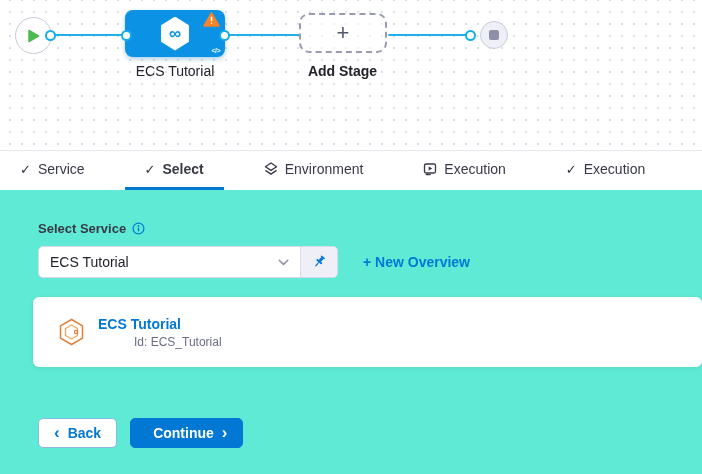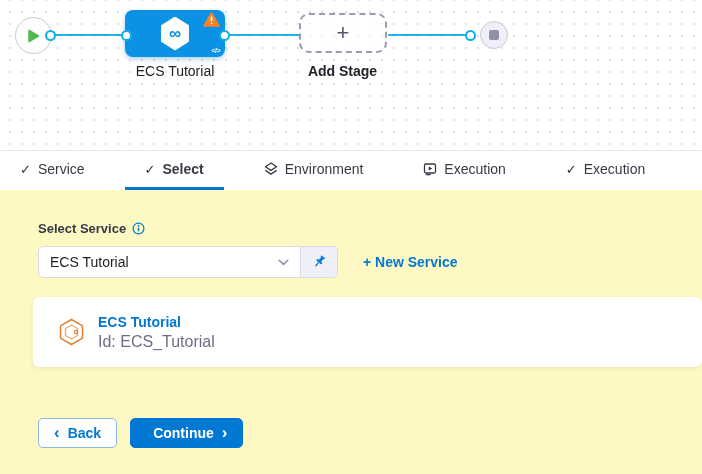--- a/index.html
+++ b/index.html
@@ -90,21 +90,21 @@
   .tab {
     display: flex; align-items: center; gap: 7px; padding: 0 20px;
     font-size: 14px; color: #383946; border-bottom: 3px solid transparent;
     cursor: default; white-space: nowrap;
   }
   .tab.active { font-weight: 700; border-bottom-color: #0278d5; }
   .check-glyph { font-size: 13px; font-weight: 700; color: #2f3041; line-height: 1; }
   .tab svg { display: block; }
 
   
-  .panel { background: #fef9c3; height: 284px; position: relative; }
+  .panel { background: #5eead4; height: 284px; position: relative; }
   .form-label {
     position: absolute; left: 38px; top: 31px;
     display: flex; align-items: center; gap: 6px;
     font-size: 13px; font-weight: 700; color: #383946;
   }
   .select-row { position: absolute; left: 38px; top: 56px; display: flex; align-items: center; }
   .input-group {
     width: 300px; height: 32px; background: #ffffff;
     border: 1px solid #d9dae5; border-radius: 5px;
     display: flex; overflow: hidden;
@@ -121,21 +121,21 @@
     margin-left: 25px; color: #0278d5; font-size: 14px; font-weight: 700; cursor: pointer;
   }
 
   .service-card {
     position: absolute; left: 33px; top: 107px; width: 669px; height: 70px;
     background: #ffffff; border-radius: 6px;
     box-shadow: 0 1px 4px rgba(40,41,61,0.10);
     display: flex; align-items: center; padding-left: 25px; gap: 13px; cursor: pointer;
   }
   .card-title { font-size: 14px; font-weight: 700; color: #0278d5; }
-  .card-id { font-size: 16px; color: #6b6d85; margin-top: 3px; }
+  .card-id { font-size: 12px; color: #6b6d85; margin-top: 3px; margin-left: 36px; }
 
   .footer-row { position: absolute; left: 38px; top: 228px; display: flex; gap: 13px; }
   .btn {
     height: 30px; border-radius: 5px; font-size: 14px; font-weight: 700;
     display: inline-flex; align-items: center; gap: 8px; padding: 0 15px;
     cursor: pointer; line-height: 1;
   }
   .btn-back { background: #ffffff; border: 1px solid #88b9e4; color: #0278d5; }
   .btn-continue { background: #0278d5; border: 1px solid #0278d5; color: #ffffff; padding-left: 22px; }
   .btn .chev { font-size: 17px; font-weight: 700; margin-top: -2px; }
@@ -234,21 +234,21 @@
         <svg width="16" height="16" viewBox="0 0 16 16">
           <g transform="rotate(40 8 8)" fill="#0278d5">
             <rect x="5.6" y="1.2" width="4.8" height="1.6" rx="0.6"></rect>
             <rect x="6.5" y="2.6" width="3" height="4.2"></rect>
             <rect x="4.6" y="6.6" width="6.8" height="1.9" rx="0.8"></rect>
             <rect x="7.4" y="8.5" width="1.2" height="5" rx="0.6"></rect>
           </g>
         </svg>
       </div>
     </div>
-    <div class="new-service-link">+ New Service</div>
+    <div class="new-service-link">+ New Overview</div>
   </div>
 
   <div class="service-card">
     <svg width="27" height="28" viewBox="0 0 27 28">
       <path d="M13.5 1.5 L24.5 7.8 V20.2 L13.5 26.5 L2.5 20.2 V7.8 Z" fill="none" stroke="#e08036" stroke-width="1.5" stroke-linejoin="round"></path>
       <path d="M13.5 7 L19.5 10.5 V17.5 L13.5 21 L7.5 17.5 V10.5 Z" fill="none" stroke="#f0a868" stroke-width="1.4" stroke-linejoin="round"></path>
       <circle cx="18" cy="14" r="1.6" fill="none" stroke="#e08036" stroke-width="1.2"></circle>
     </svg>
     <div>
       <div class="card-title">ECS Tutorial</div>

